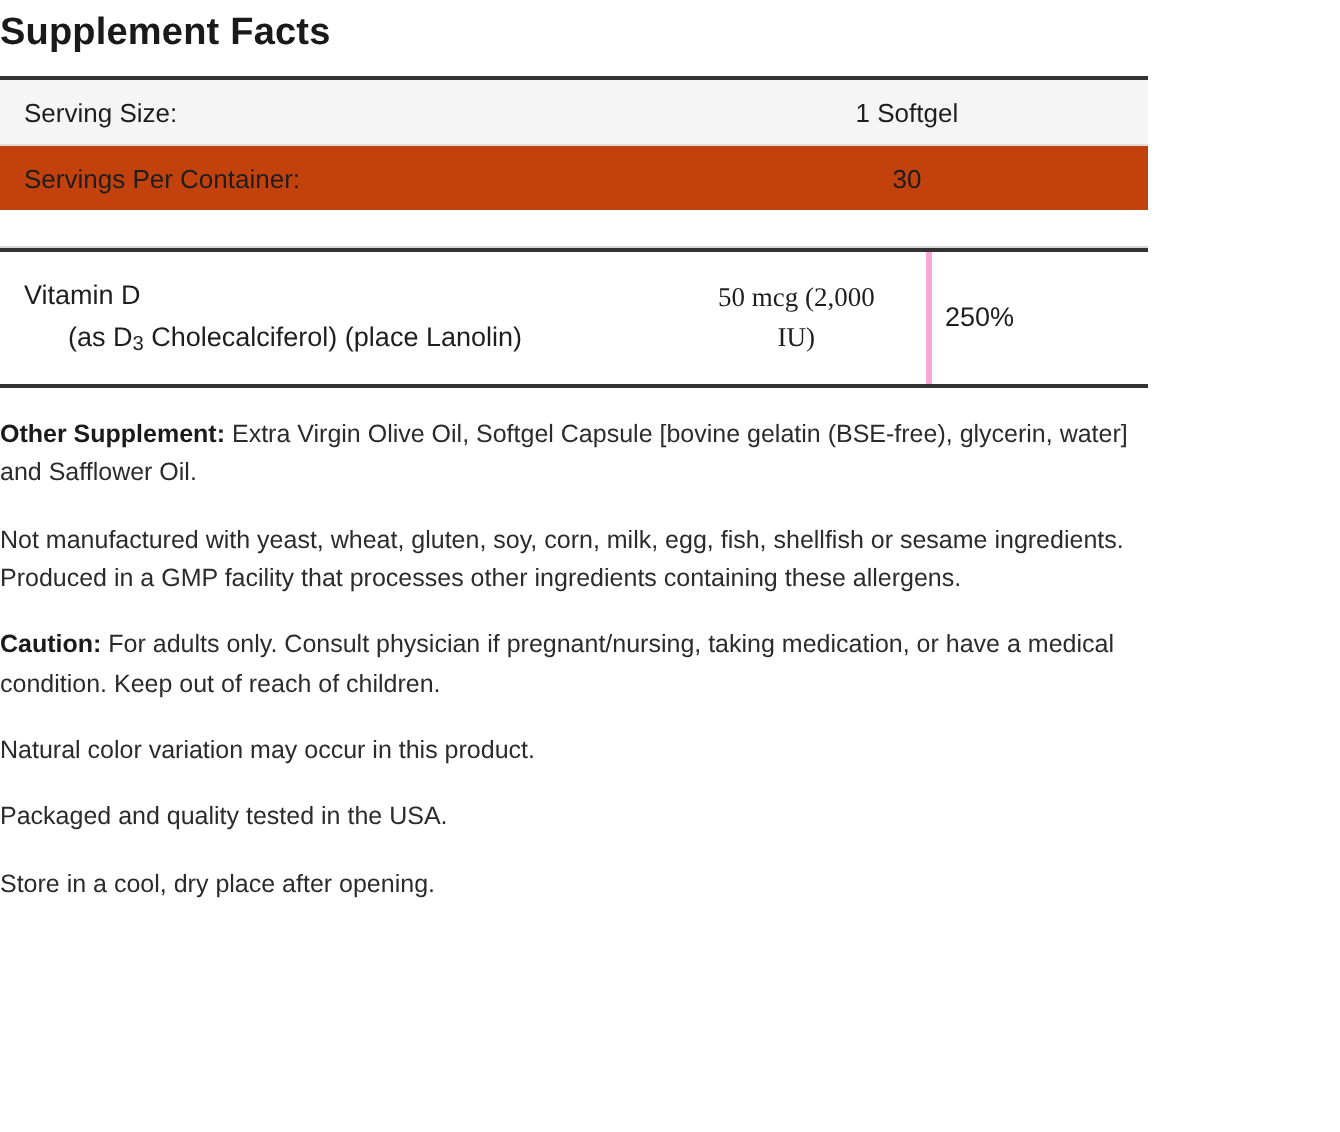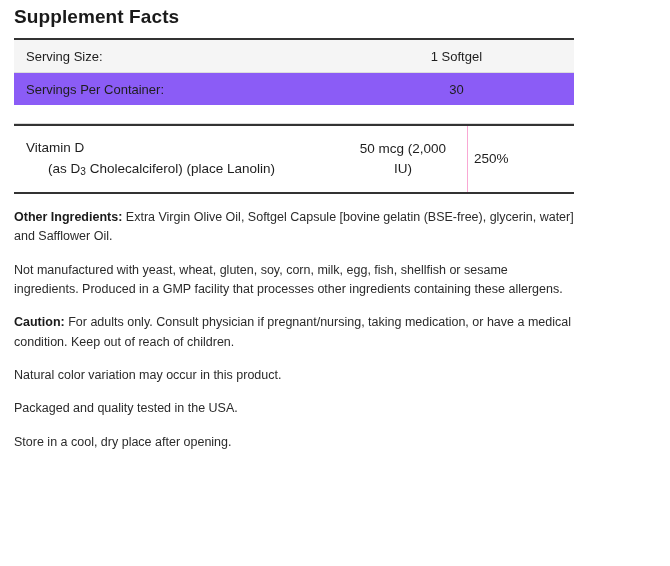--- a/index.html
+++ b/index.html
@@ -10,21 +10,20 @@
     width: 670px;
     height: 566px;
     background: #ffffff;
     font-family: "Liberation Sans", sans-serif;
     color: #222222;
     -webkit-font-smoothing: antialiased;
   }
   .panel {
     width: 574px;
     box-sizing: border-box;
-    padding-left: 14px;
   }
   .title {
     font-size: 19px;
     font-weight: bold;
     color: #1a1a1a;
     padding: 6px 0 10px 0;
     letter-spacing: 0.1px;
   }
   .rule-thick {
     border-top: 2px solid #333333;
@@ -43,21 +42,21 @@
   }
   table.facts td {
     padding: 0;
     vertical-align: middle;
   }
   .serving-row td {
     height: 32px;
     background: #f5f5f5;
   }
   .serving-row.alt td {
-    background: #8b5cf6;
+    background: #c2410c;
   }
   .serving-label {
     font-weight: normal;
     padding-left: 12px !important;
     font-size: 13px;
     color: #1e1e1e;
     width: 58%;
   }
   .serving-value {
     text-align: center;
@@ -122,21 +121,22 @@
   .nutr-name .sub {
     display: block;
     padding-left: 22px;
   }
   .nutr-amount {
     width: 23%;
     text-align: center;
     line-height: 1.45;
     color: #1e1e1e;
     padding: 10px 6px !important;
-    border-right: 1px solid #f9a8d4;
+    border-right: 3px solid #f9a8d4;
+    font-family: Liberation Serif, serif;
   }
   .nutr-dv {
     width: 19%;
     color: #1e1e1e;
     padding: 10px 6px !important;
   }
   sub {
     font-size: 0.75em;
     vertical-align: baseline;
     position: relative;
@@ -203,21 +203,21 @@
         <span>IU)</span>
       </td>
       <td class="nutr-dv">250%</td>
     </tr>
   </tbody>
     </table>
 
   <div class="rule-thick"></div>
 
   <div class="notes">
-    <p><b>Other Ingredients:</b><span> Extra Virgin Olive Oil, Softgel Capsule [bovine gelatin (BSE-free), glycerin, water] and Safflower Oil.</span></p>
+    <p><b>Other Supplement:</b><span> Extra Virgin Olive Oil, Softgel Capsule [bovine gelatin (BSE-free), glycerin, water] and Safflower Oil.</span></p>
     <p>Not manufactured with yeast, wheat, gluten, soy, corn, milk, egg, fish, shellfish or sesame ingredients. Produced in a GMP facility that processes other ingredients containing these allergens.</p>
     <p><b>Caution:</b><span> For adults only. Consult physician if pregnant/nursing, taking medication, or have a medical condition. Keep out of reach of children.</span></p>
     <p>Natural color variation may occur in this product.</p>
     <p>Packaged and quality tested in the USA.</p>
     <p>Store in a cool, dry place after opening.</p>
   </div>
 
 </div>
 
 </body></html>

